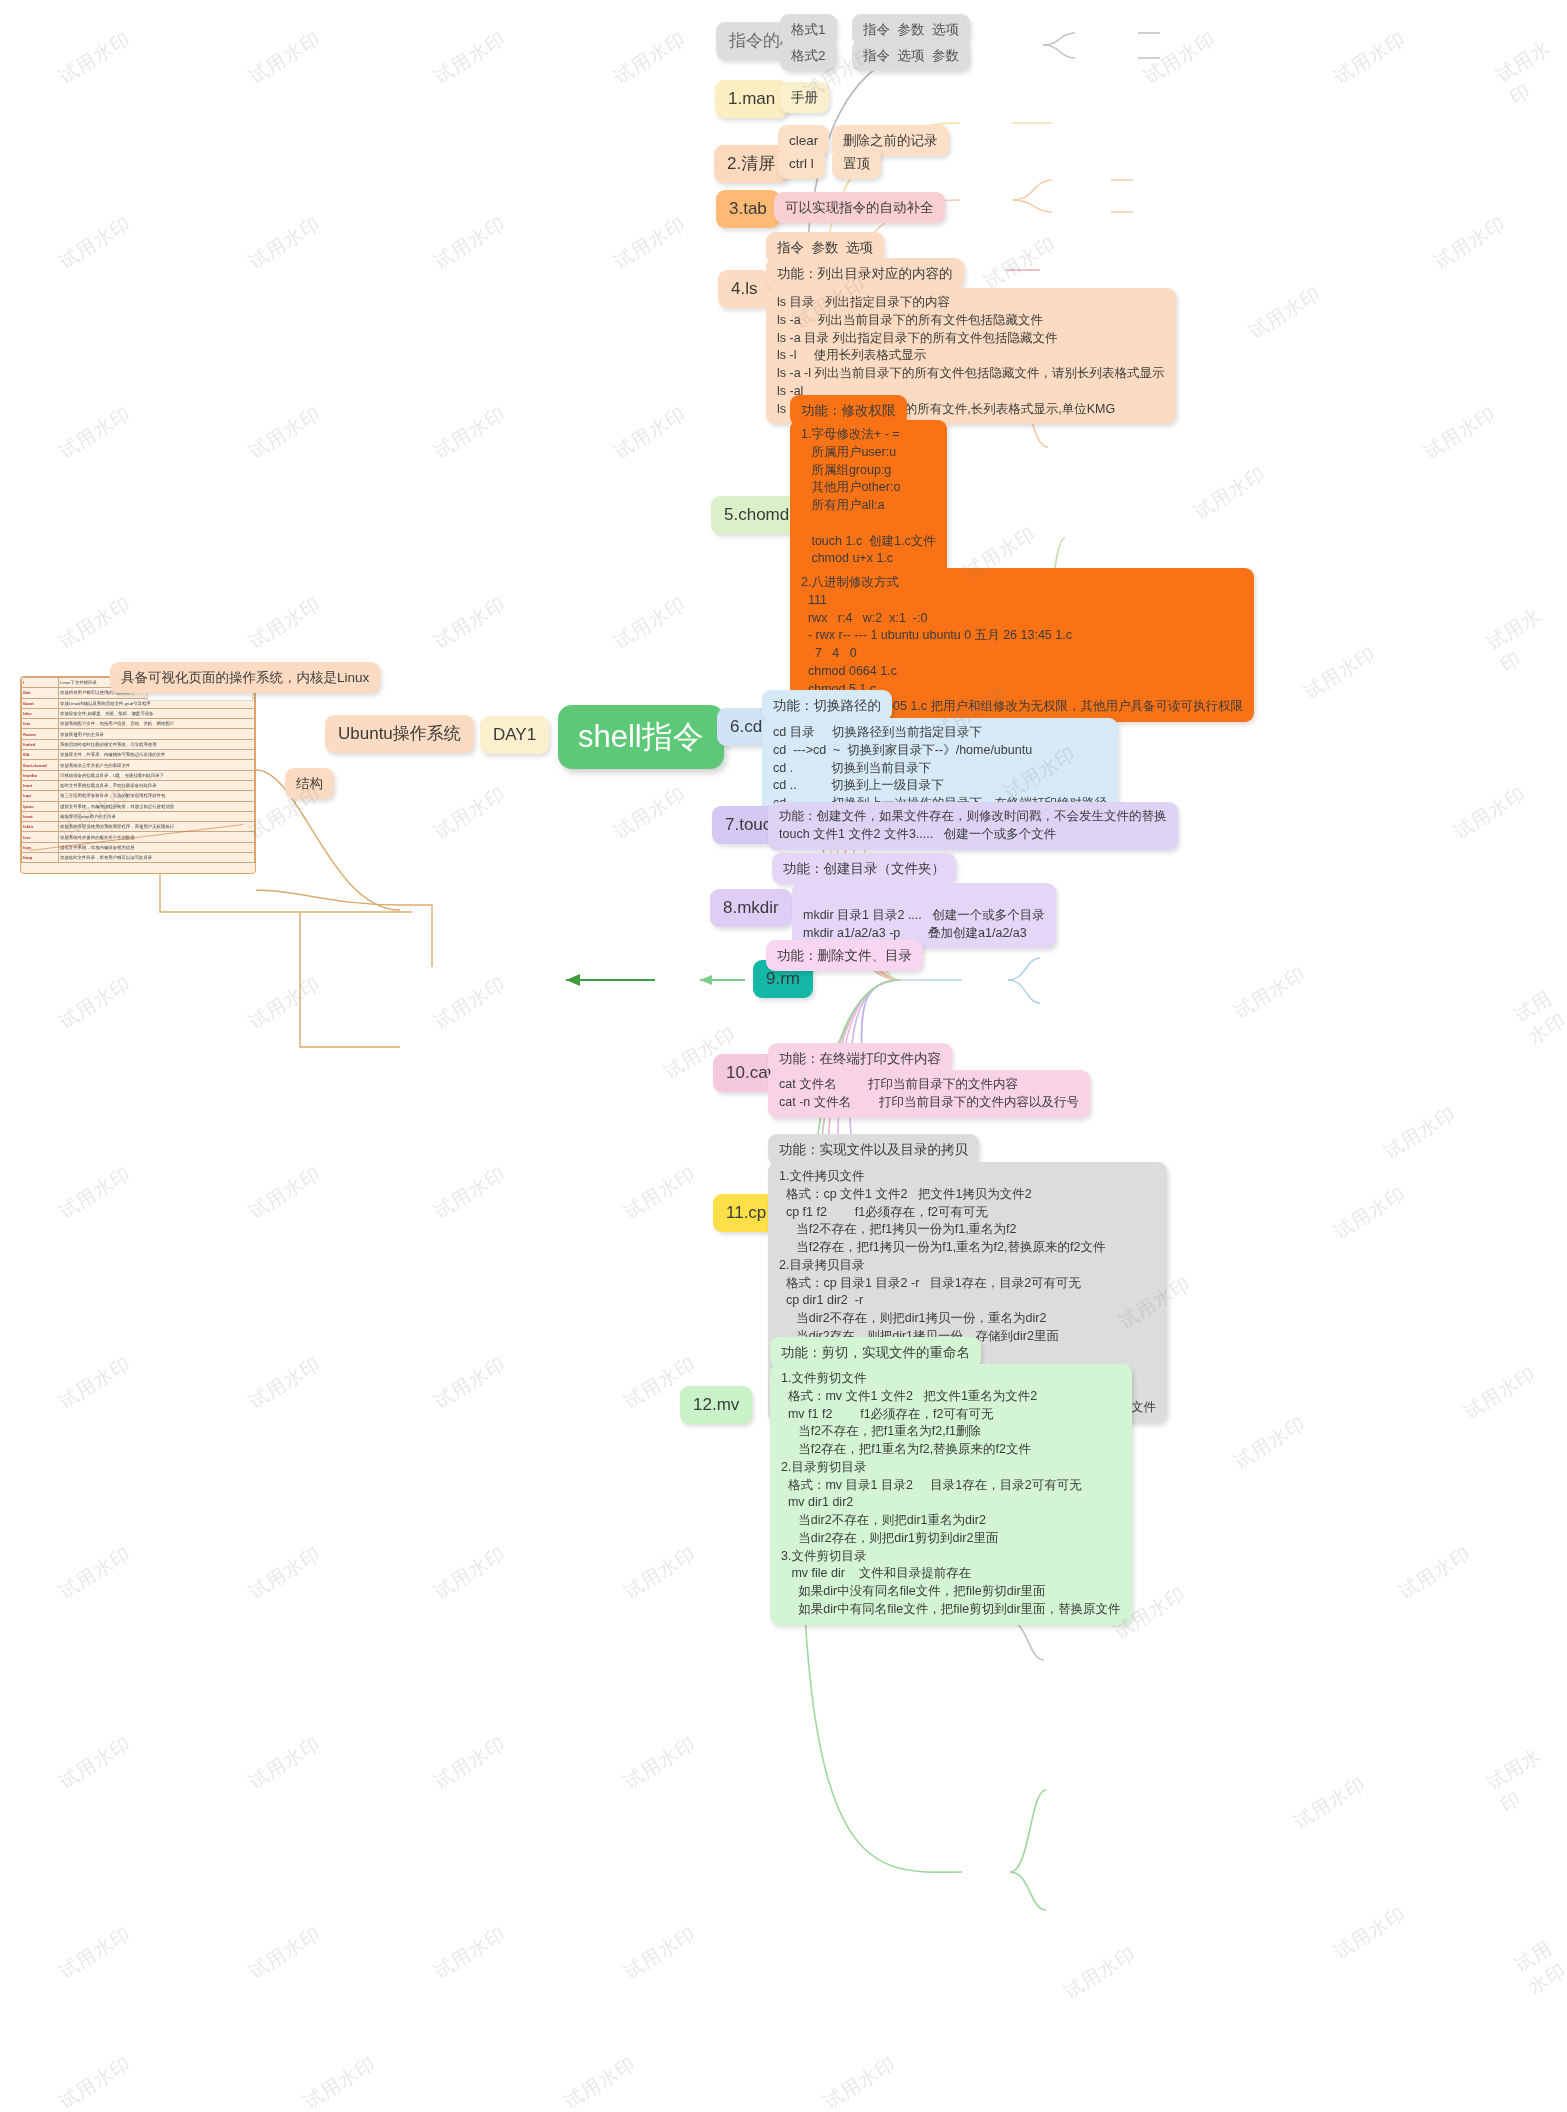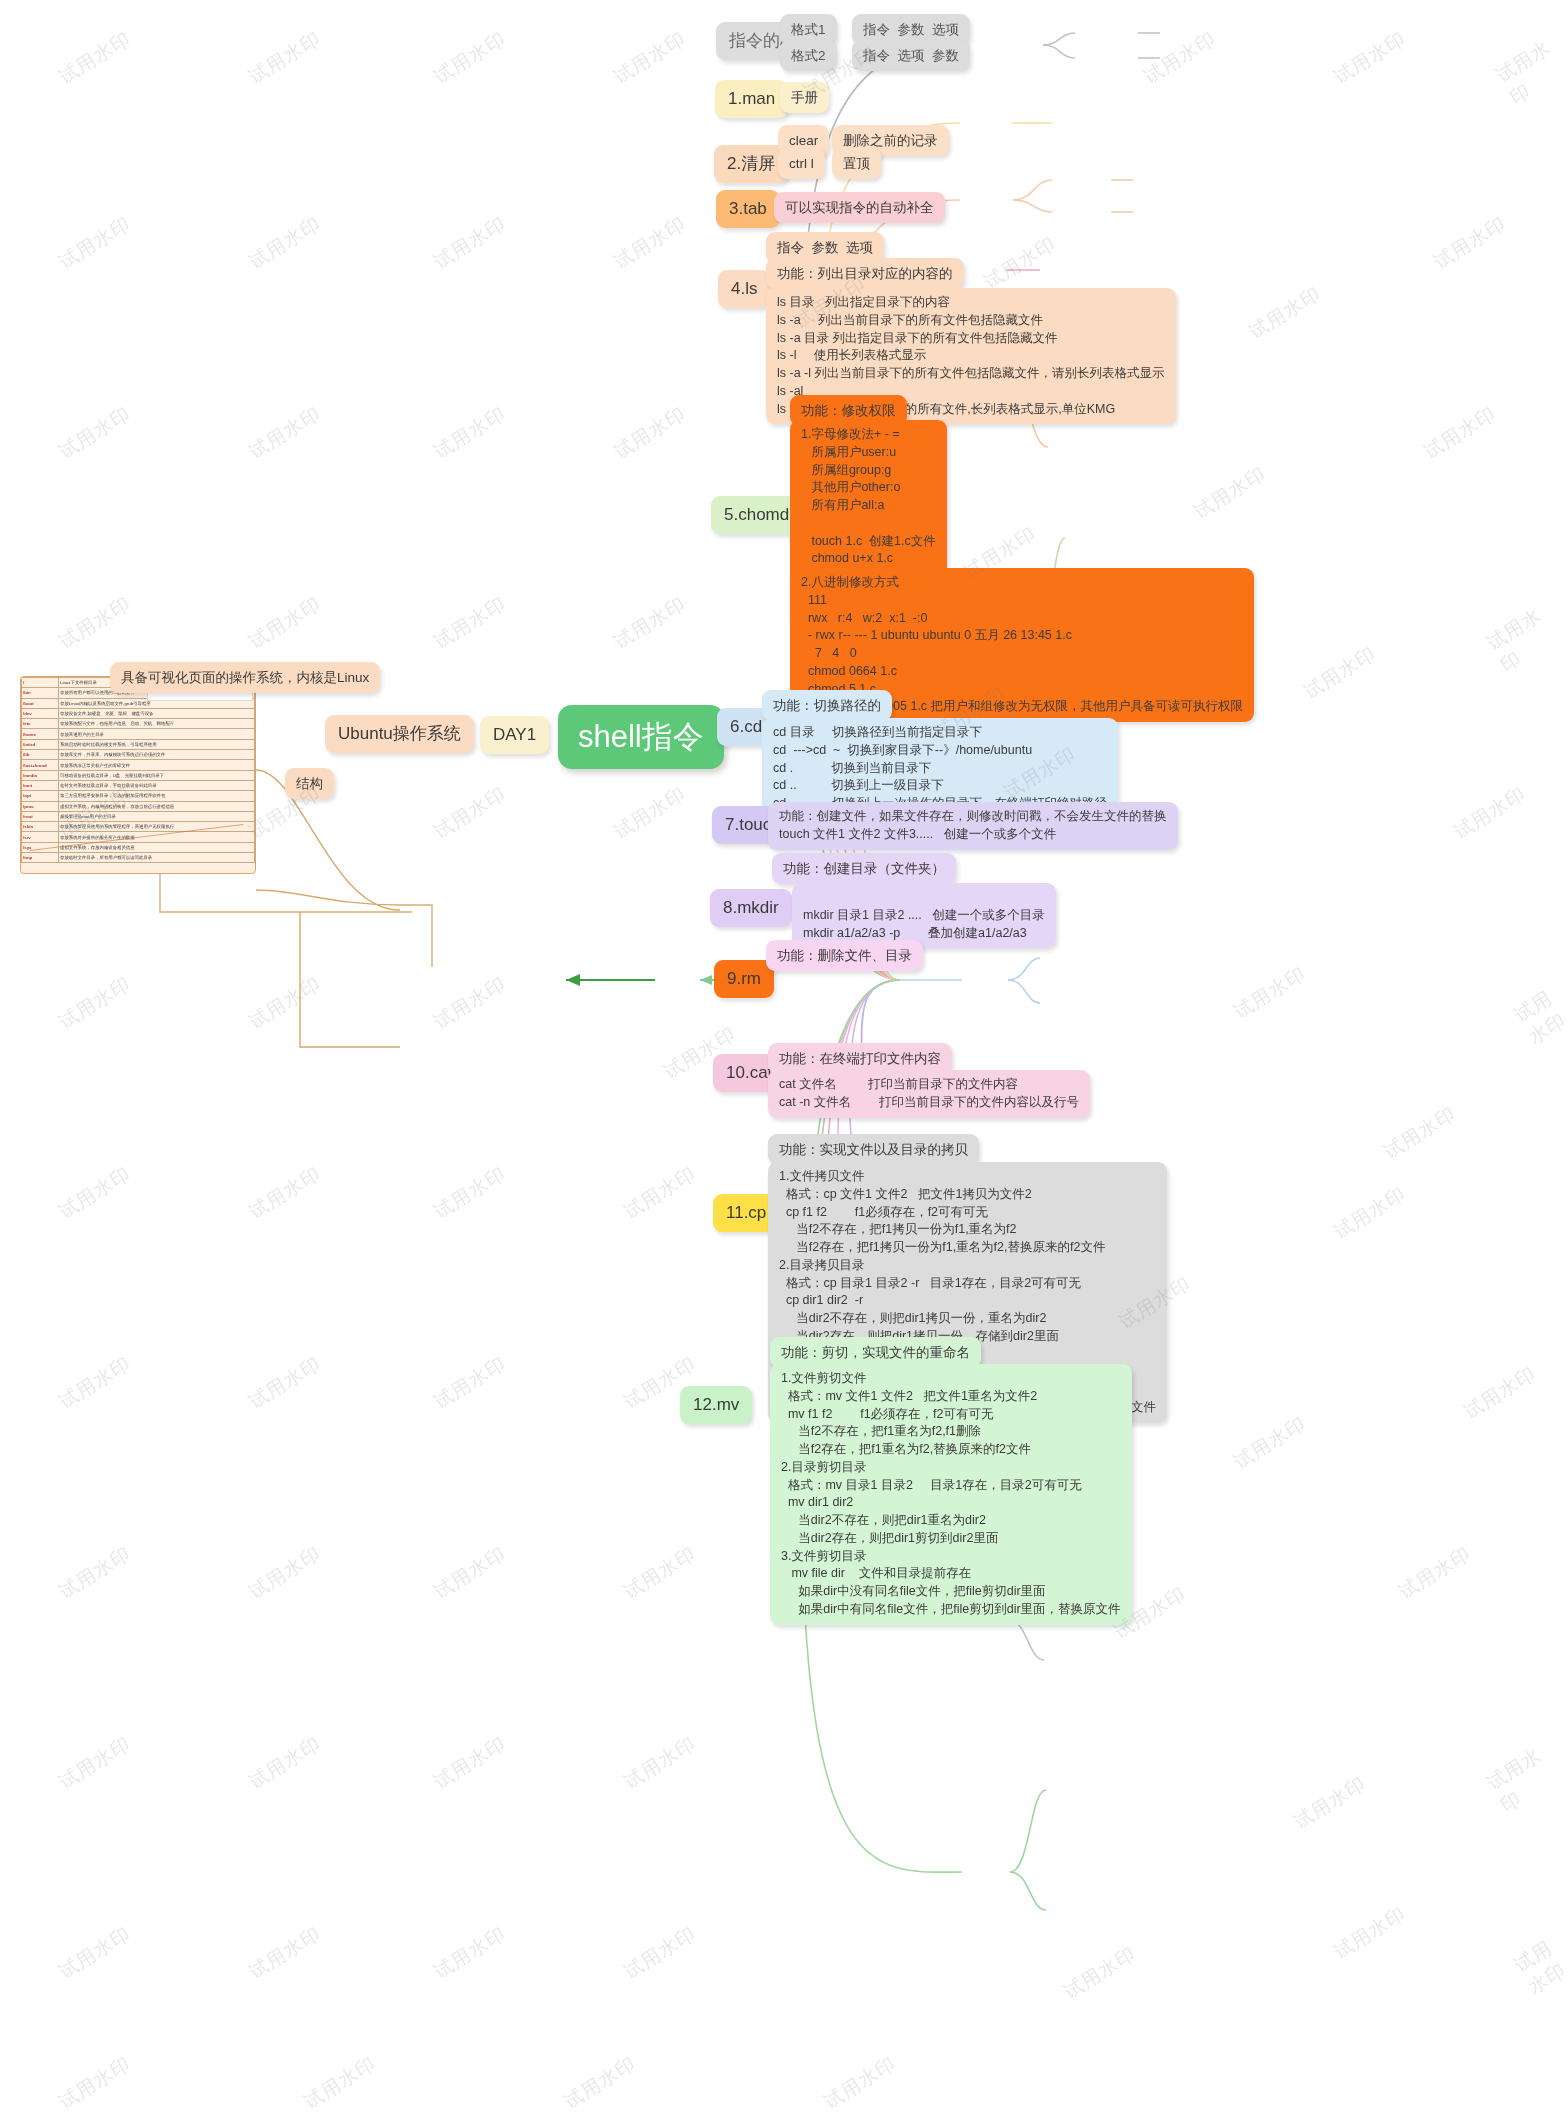--- a/index.html
+++ b/index.html
@@ -40,21 +40,21 @@
   .pink{background:#fdba74;text-align:center;}
   .pink2{background:#f9cfd3;}
   .green{background:#d9f0c8;}
   .green2{background:#f97316;}
   .blue{background:#cfe3f5;}
   .blue2{background:#d6e9f7;}
   .purple{background:#d4c9f2;}
   .purple2{background:#ddd4f5;}
   .violet{background:#e0cdf5;}
   .violet2{background:#e4d6f7;}
-  .magenta{background:#f97316;}
+  .magenta{background:#14b8a6;margin-left:39px;}
   .magenta2{background:#f8d6f2;}
   .rose{background:#f6c8dd;}
   .rose2{background:#f8d3e4;}
   .graybox{background:#fde047;}
   .graybox2{background:#dcdcdc;}
   .mint{background:#c9f2c9;}
   .mint2{background:#d3f5d3;}
 
   .small{font-size:13.5px;}
   .tiny{font-size:12.5px;}

